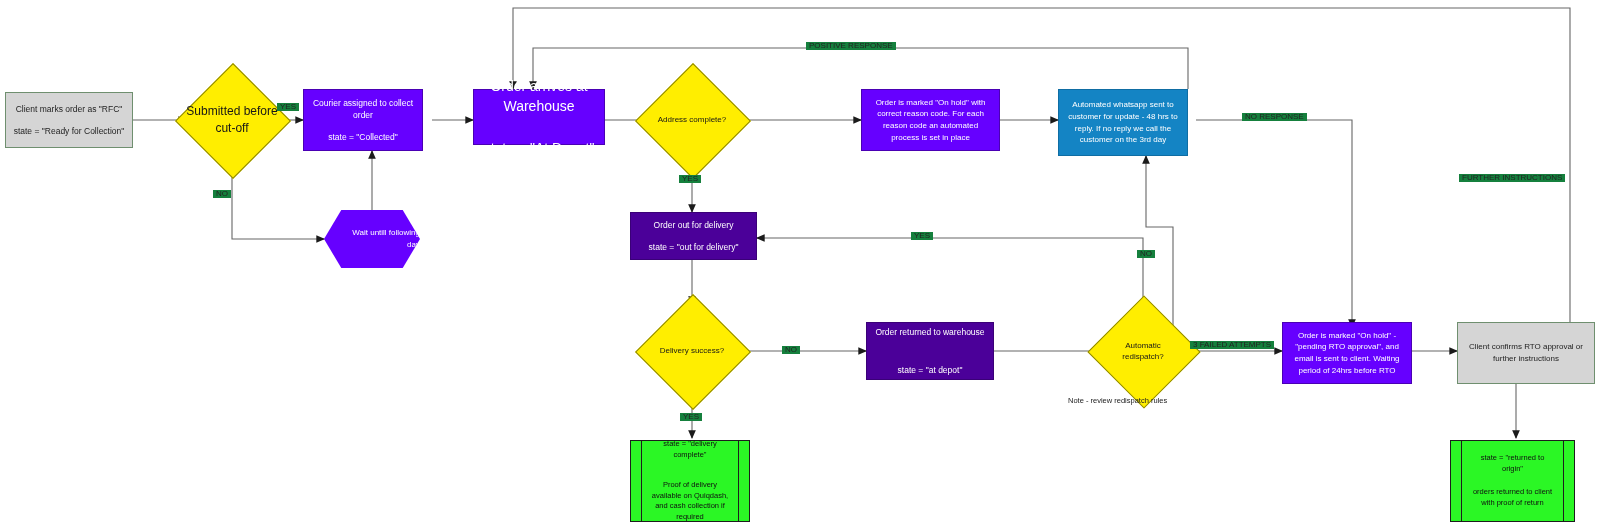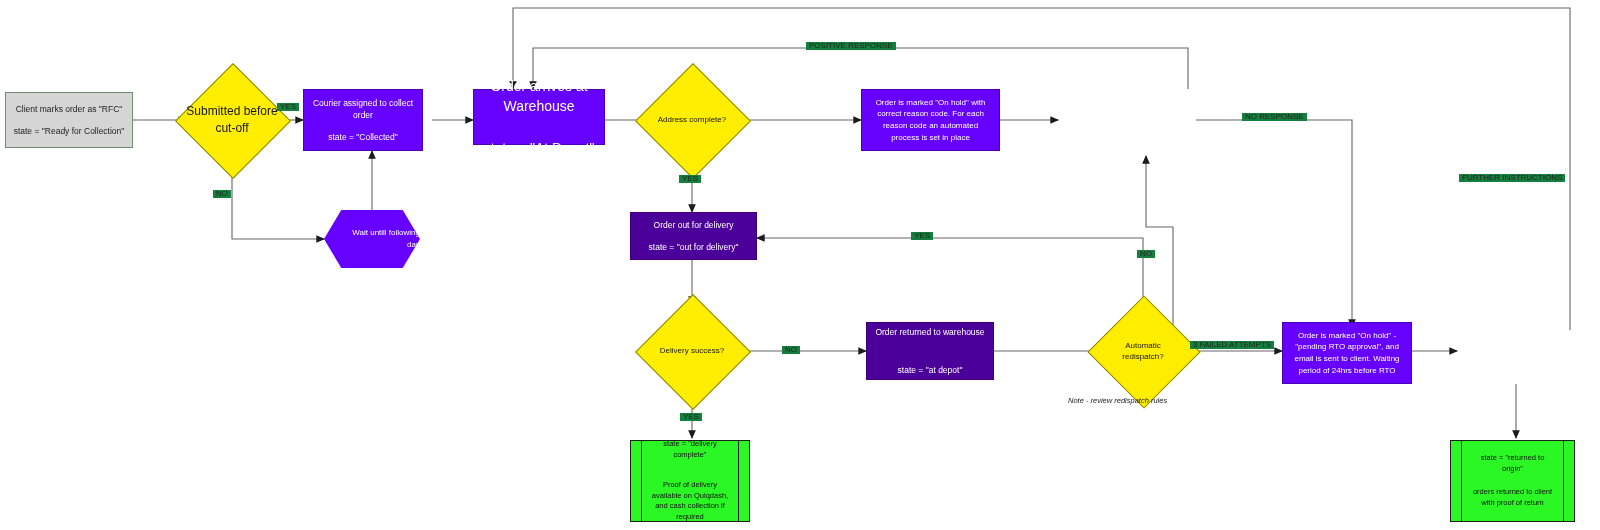--- a/index.html
+++ b/index.html
@@ -37,21 +37,21 @@
       text-align:center;color:#171717;line-height:1.4;}
 
   
   .hex{position:absolute;background:#6600ff;color:#fff;
        clip-path:polygon(18% 0%,82% 0%,100% 50%,82% 100%,18% 100%,0% 50%);
        display:flex;flex-direction:column;align-items:center;justify-content:center;
        text-align:center;line-height:1.45;box-sizing:border-box;}
 
   .elabel{position:absolute;color:#222;background:#15803d;padding:0 3px;
           white-space:nowrap;line-height:1;}
-  .note{position:absolute;color:#222;white-space:nowrap;font-style:italic;}
+  .note{position:absolute;color:#222;white-space:nowrap;}
 </style>
 </head>
 <body>
 
 <div id="canvas">
 
   <svg class="edges" viewBox="0 0 1600 530">
     <defs>
       <marker id="ah" markerWidth="9" markerHeight="9" refX="7" refY="4.5" orient="auto">
         <path d="M0,1 L8,4.5 L0,8 z" fill="#1b1b1b"></path>
@@ -138,20 +138,26 @@
     </div>
   </div>
 
   <div class="node rect purple" style="left:861px;top:89px;width:139px;height:62px;font-size:8px;">
     <span class="line">Order is marked "On hold" with</span>
     <span class="line">correct reason code. For each</span>
     <span class="line">reason code an automated</span>
     <span class="line">process is set in place</span>
   </div>
 
+  <div class="node rect blue" style="left:1058px;top:89px;width:130px;height:67px;font-size:8px;">
+    <span class="line">Automated whatsapp sent to</span>
+    <span class="line">customer for update - 48 hrs to</span>
+    <span class="line">reply. If no reply we call the</span>
+    <span class="line">customer on the 3rd day</span>
+  </div>
 
   <div class="node rect dpurple" style="left:630px;top:212px;width:127px;height:48px;font-size:8.5px;text-align:center;">
     <span class="line">Order out for delivery</span>
     <span class="line" style="margin-top:10px">state = "out for delivery"</span>
   </div>
 
   <div class="diamond" style="left:652px;top:311px;width:80px;height:80px;">
     <div class="shape"></div>
     <div class="txt" style="font-size:8px;">
       <span class="line">Delivery success?</span>
@@ -171,20 +177,24 @@
     </div>
   </div>
 
   <div class="node rect purple" style="left:1282px;top:322px;width:130px;height:62px;font-size:8px;">
     <span class="line">Order is marked "On hold" -</span>
     <span class="line">"pending RTO approval", and</span>
     <span class="line">email is sent to client. Waiting</span>
     <span class="line">period of 24hrs before RTO</span>
   </div>
 
+  <div class="node rect gray" style="left:1457px;top:322px;width:138px;height:62px;font-size:8px;">
+    <span class="line">Client confirms RTO approval or</span>
+    <span class="line">further instructions</span>
+  </div>
 
   <div class="green" style="left:630px;top:440px;width:120px;height:82px;font-size:7.5px;">
     <span class="line">state = "delivery</span>
     <span class="line">complete"</span>
     <span class="line" style="margin-top:19px">Proof of delivery</span>
     <span class="line">available on Quiqdash,</span>
     <span class="line">and cash collection if</span>
     <span class="line">required</span>
   </div>
 

